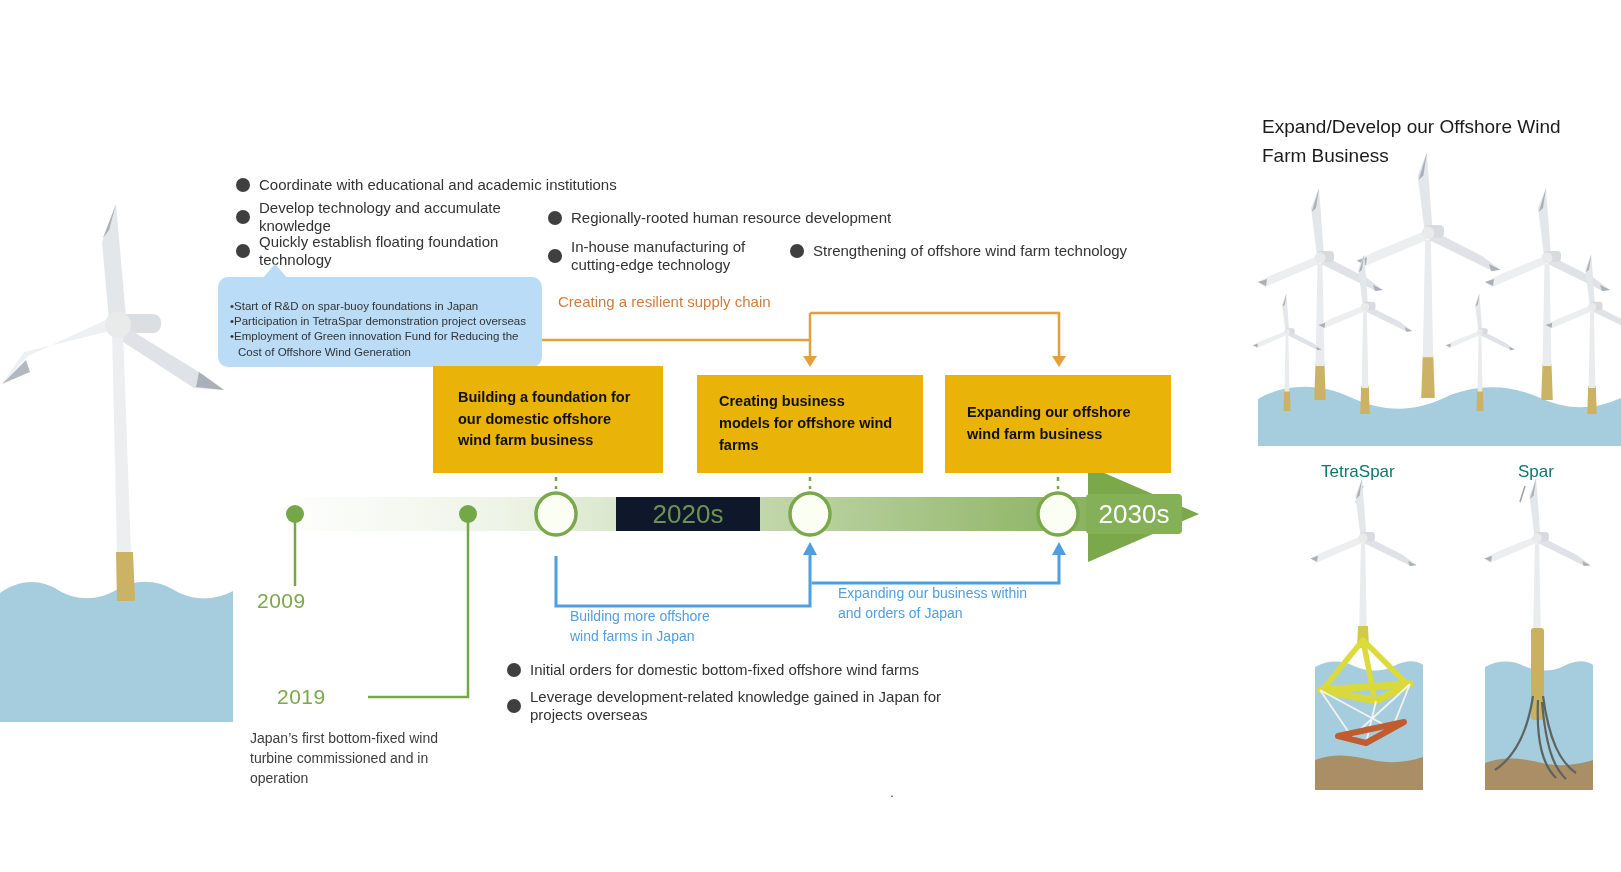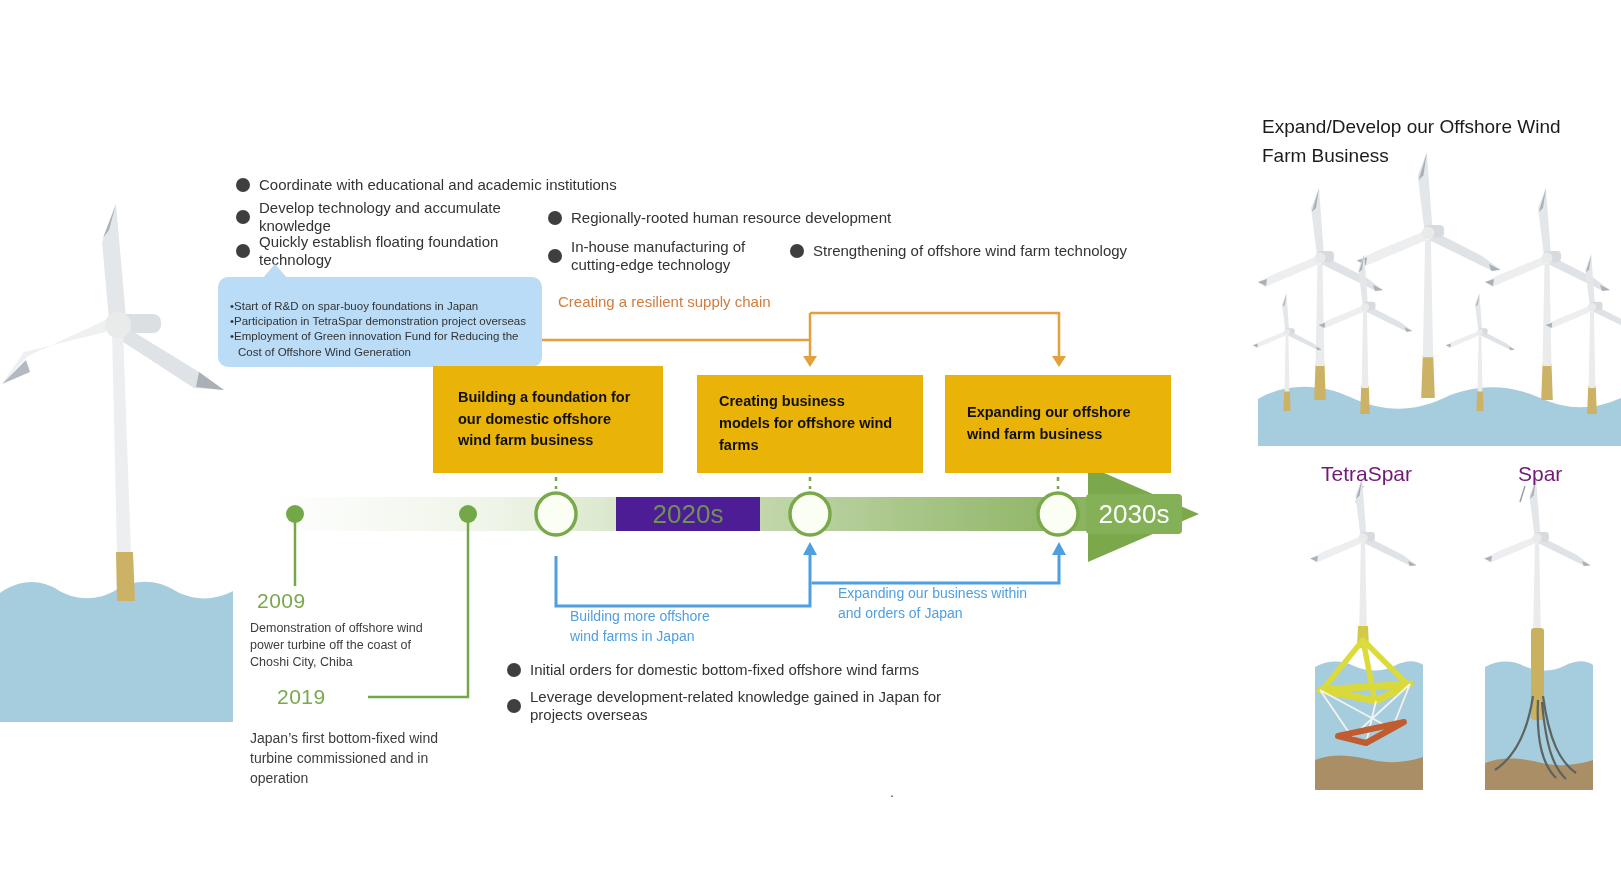--- a/index.html
+++ b/index.html
@@ -17,21 +17,21 @@
   .callout .ci{padding-left:8px;text-indent:-8px;}
   .phase-box{background:#eab308;display:flex;align-items:center;
            font-weight:bold;font-size:14.5px;line-height:1.5;color:#101010;box-sizing:border-box;}
   .decade{font-size:26px;text-align:center;}
   .year{font-size:21px;color:#7aa84c;letter-spacing:.5px;}
   .desc-sm{font-size:12.5px;line-height:1.34;color:#3d3d3d;}
   .desc-md{font-size:14px;line-height:1.43;color:#3d3d3d;}
   .blue-label{font-size:14px;line-height:1.42;color:#4f9fe0;}
   .orange-label{font-size:15px;font-weight:400;color:#cf7c3e;}
   .rp-title{font-size:19px;line-height:1.55;color:#1b1b1b;}
-  .fnd-label{font-size:21px;color:#701a75;}
+  .fnd-label{font-size:17px;color:#0f766e;}
 </style>
 </head>
 <body>
 
 <div id="stage">
 
 <svg width="1621" height="872" viewBox="0 0 1621 872" xmlns="http://www.w3.org/2000/svg" xmlns:xlink="http://www.w3.org/1999/xlink">
   <defs>
     <linearGradient id="tlgrad" x1="0" y1="0" x2="1" y2="0">
       <stop offset="0" stop-color="#ffffff"></stop>
@@ -167,25 +167,24 @@
 <div class="phase-box abs" style="left:433px;top:366px;width:230px;height:107px;padding:0 30px 0 25px;">
   <span>Building a foundation for our domestic offshore wind farm business</span>
 </div>
 <div class="phase-box abs" style="left:697px;top:375px;width:226px;height:98px;padding:0 30px 0 22px;">
   <span>Creating business models for offshore wind farms</span>
 </div>
 <div class="phase-box abs" style="left:945px;top:375px;width:226px;height:98px;padding:0 26px 0 22px;">
   <span>Expanding our offshore wind farm business</span>
 </div>
 
-<div class="decade abs" style="left:616px;top:497px;width:144px;height:34px;line-height:34px;background:#4c1d95;color:#6f9254;">2020s</div>
+<div class="decade abs" style="left:616px;top:497px;width:144px;height:34px;line-height:34px;background:#0f172a;color:#6f9254;">2020s</div>
 <div class="decade abs" style="left:1086px;top:494px;width:96px;height:40px;line-height:40px;background:#84b157;border-radius:4px;color:#ffffff;">2030s</div>
 
 <div class="year abs" style="left:257px;top:589px;">2009</div>
-<div class="desc-sm abs" style="left:250px;top:620px;width:178px;">Demonstration of offshore wind power turbine off the coast of Choshi City, Chiba</div>
 <div class="year abs" style="left:277px;top:685px;">2019</div>
 <div class="desc-md abs" style="left:250px;top:728px;width:218px;">Japan’s first bottom-fixed wind turbine commissioned and in operation</div>
 
 <div class="blue-label abs" style="left:570px;top:607px;width:162px;">Building more offshore wind farms in Japan</div>
 <div class="blue-label abs" style="left:838px;top:584px;width:205px;">Expanding our business within and orders of Japan</div>
 
 <div class="bullet-row abs" style="left:507px;top:661px;width:480px">
   <span class="dot"></span>
   <span>Initial orders for domestic bottom-fixed offshore wind farms</span>
 </div>

